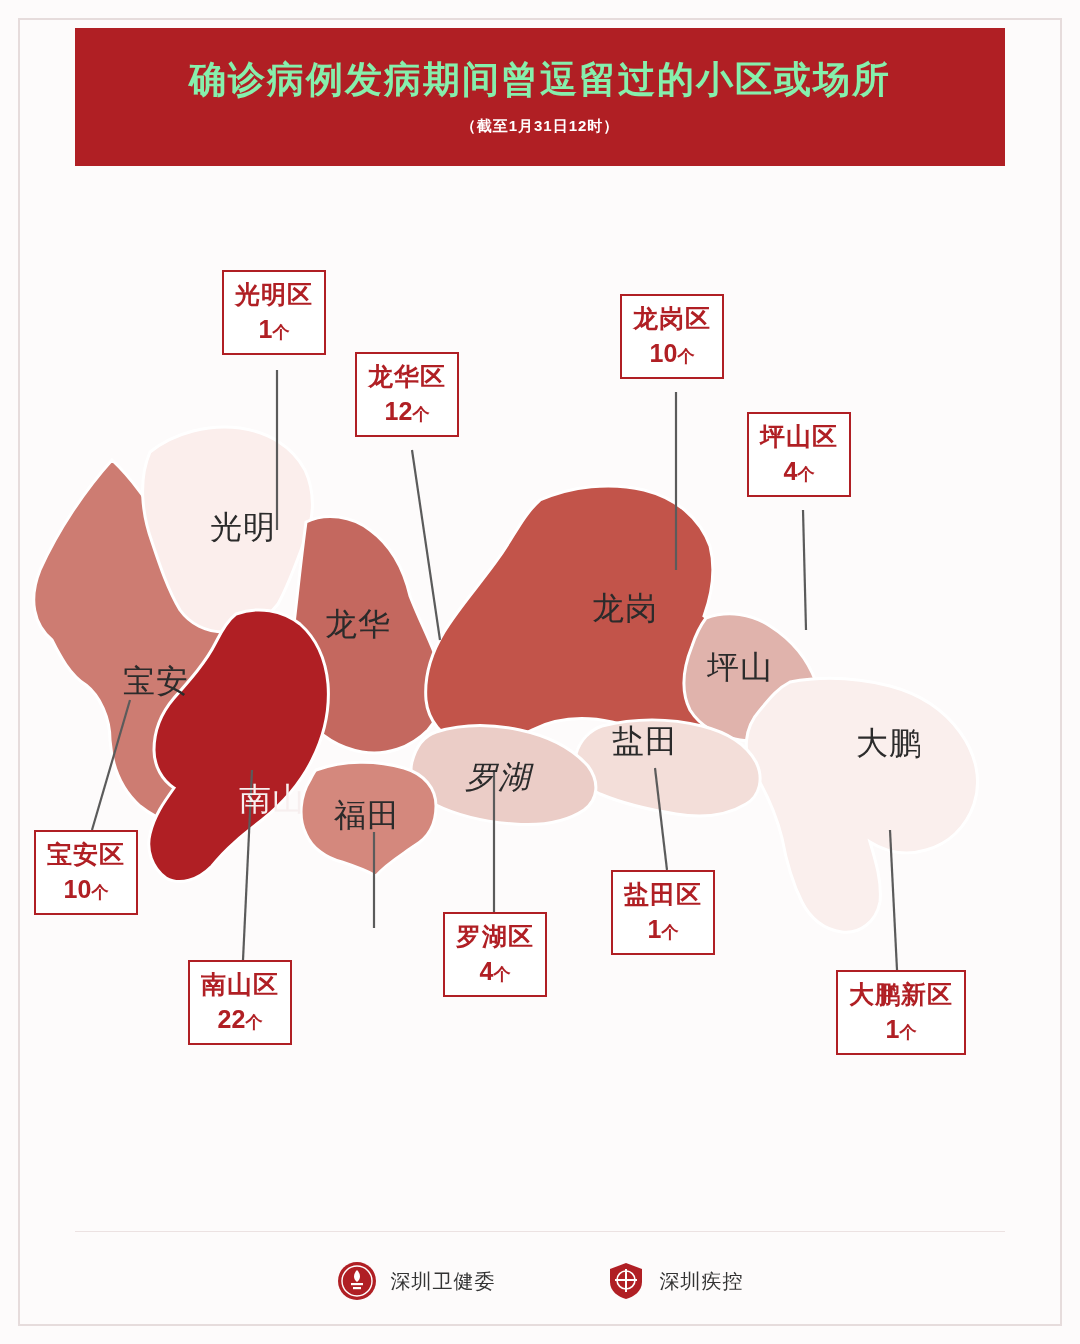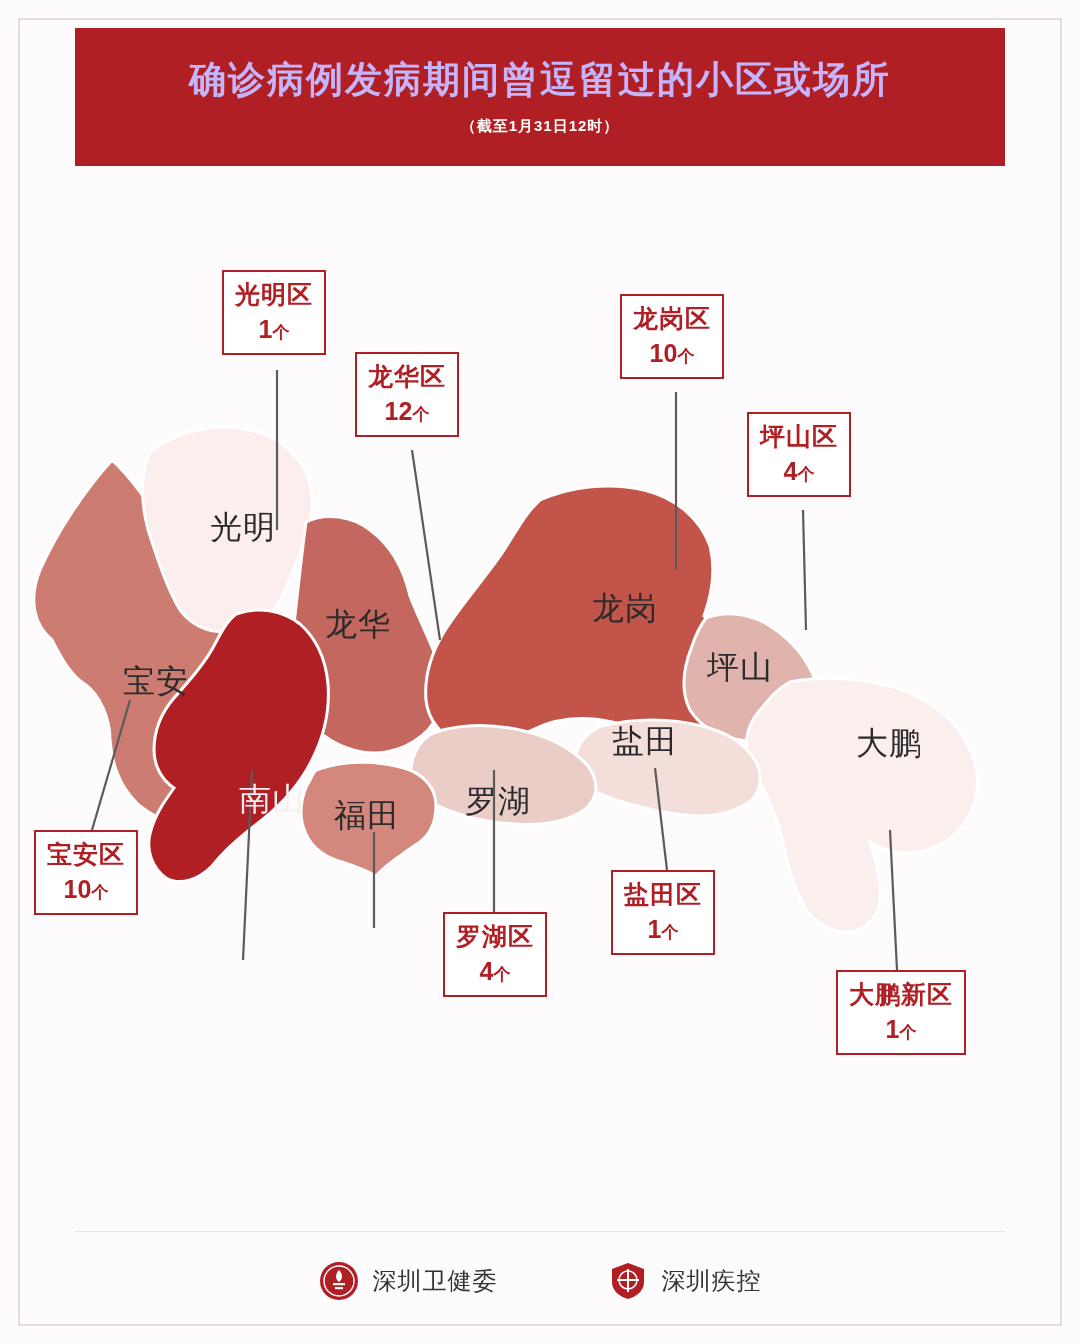--- a/index.html
+++ b/index.html
@@ -40,21 +40,21 @@
     width: 930px;
     height: 138px;
     background: #b01f24;
     display: flex;
     flex-direction: column;
     align-items: center;
     justify-content: center;
     box-sizing: border-box;
   }
   #header-title {
-    color: #c4b5fd;
+    color: #86efac;
     font-size: 37px;
     font-weight: bold;
     letter-spacing: 2px;
     line-height: 1.2;
   }
   #header-subtitle {
     color: #ffffff;
     font-size: 15px;
     font-weight: bold;
     margin-top: 14px;
@@ -133,21 +133,21 @@
     display: flex;
     align-items: center;
     gap: 14px;
   }
   .footer-logo {
     width: 40px;
     height: 40px;
     display: block;
   }
   .footer-text {
-    font-size: 24px;
+    font-size: 20px;
     color: #333333;
     letter-spacing: 1px;
   }
   #footer-divider {
     position: absolute;
     left: 75px;
     bottom: 112px;
     width: 930px;
     height: 1px;
     background: #ece2e2;
@@ -240,21 +240,21 @@
       </g>
     </svg>
 
     <div class="district-name" style="left:243px; top:358px;">光明</div>
     <div class="district-name" style="left:156px; top:512px;">宝安</div>
     <div class="district-name" style="left:358px; top:455px;font-family:Liberation Serif, serif;">龙华</div>
     <div class="district-name" style="left:625px; top:439px;">龙岗</div>
     <div class="district-name" style="left:740px; top:498px;">坪山</div>
     <div class="district-name" style="left:889px; top:574px;">大鹏</div>
     <div class="district-name" style="left:645px; top:572px;">盐田</div>
-    <div class="district-name" style="left:498px; top:632px;">罗湖</div>
+    <div class="district-name" style="left:498px; top:608px;font-style:italic;">罗湖</div>
     <div class="district-name" style="left:367px; top:646px;">福田</div>
     <div class="district-name light" style="left:272px; top:630px;">南山</div>
 
     <div class="callout" style="left:222px; top:100px;">
       <span class="c-name">光明区</span>
       <span class="c-count"><span>1</span><span class="unit">个</span></span>
     </div>
 
     <div class="callout" style="left:355px; top:182px;">
       <span class="c-name">龙华区</span>
@@ -269,20 +269,24 @@
     <div class="callout" style="left:747px; top:242px;">
       <span class="c-name">坪山区</span>
       <span class="c-count"><span>4</span><span class="unit">个</span></span>
     </div>
 
     <div class="callout" style="left:34px; top:660px;">
       <span class="c-name">宝安区</span>
       <span class="c-count"><span>10</span><span class="unit">个</span></span>
     </div>
 
+    <div class="callout" style="left:188px; top:790px;">
+      <span class="c-name">南山区</span>
+      <span class="c-count"><span>22</span><span class="unit">个</span></span>
+    </div>
 
 
     <div class="callout" style="left:443px; top:742px;">
       <span class="c-name">罗湖区</span>
       <span class="c-count"><span>4</span><span class="unit">个</span></span>
     </div>
 
     <div class="callout" style="left:611px; top:700px;">
       <span class="c-name">盐田区</span>
       <span class="c-count"><span>1</span><span class="unit">个</span></span>

